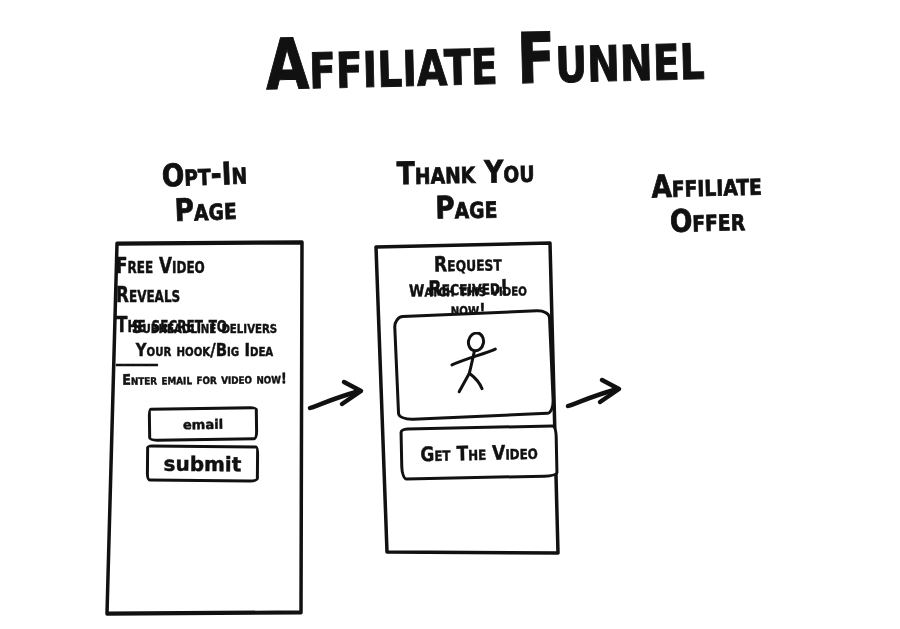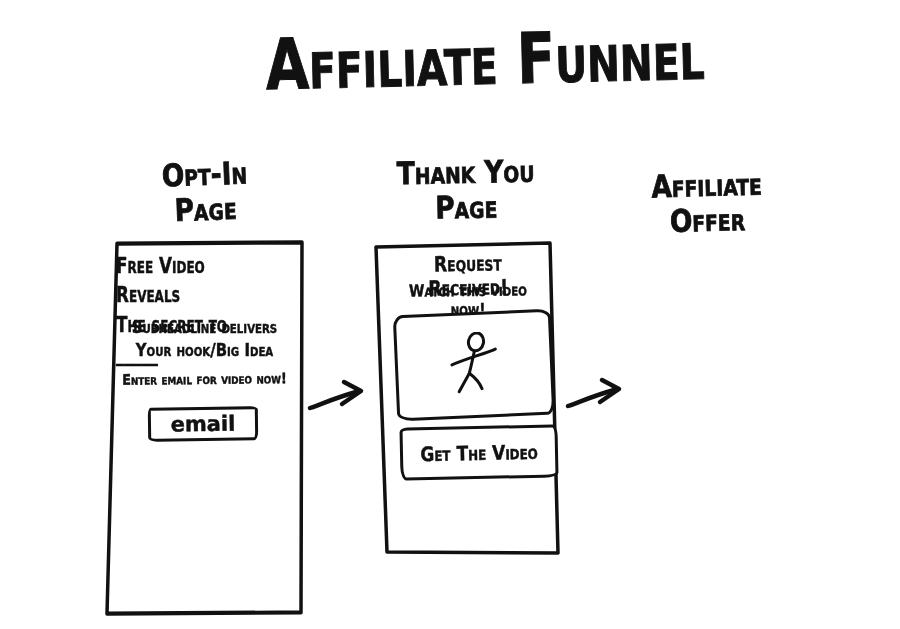--- a/index.html
+++ b/index.html
@@ -76,21 +76,24 @@
       <div>Free Video Reveals</div>
       <div>The secret to _____</div>
     </div>
     <div class="txt sc ctr" style="left:0; top:76px; width:201px; font-size:17.5px; line-height:1.32; transform: scaleX(0.85);">
       <div>Subheadline delivers</div>
       <div>Your hook/Big Idea</div>
     </div>
     <div class="txt sc ctr" style="left:0; top:131px; width:201px; font-size:14.5px; transform: scaleX(0.88) rotate(-0.5deg);">Enter email for video now!</div>
 
     <div class="sketchbox" style="left:44px; top:167px; width:104px; height:28px; border-radius: 3px 8px 4px 9px / 8px 3px 9px 4px; transform: rotate(-0.8deg);">
-      <span class="txt" style="position:static; font-size:21px;">email</span>
+      <span class="txt" style="position:static; font-size:13px;">email</span>
+    </div>
+    <div class="sketchbox" style="left:42px; top:205px; width:107px; height:31px; border-radius: 6px 3px 9px 4px / 3px 9px 4px 8px; transform: rotate(0.5deg);">
+      <span class="txt" style="position:static; font-size:20px;">submit</span>
     </div>
   </div>
 
   <svg class="arrow" style="left:306px; top:377px;" width="68" height="46" viewBox="0 0 68 46">
     <path class="stroke-icon" style="stroke-width:4.5;" d="M4,31 C18,26 32,20 50,15"></path>
     <path class="stroke-icon" style="stroke-width:4.5;" d="M38,5 L55,14 L36,27"></path>
   </svg>
 
   <div class="panel" style="left:372px; top:240px; width:192px; height:316px;">
     <svg class="frame" viewBox="0 0 192 316" preserveAspectRatio="none">

